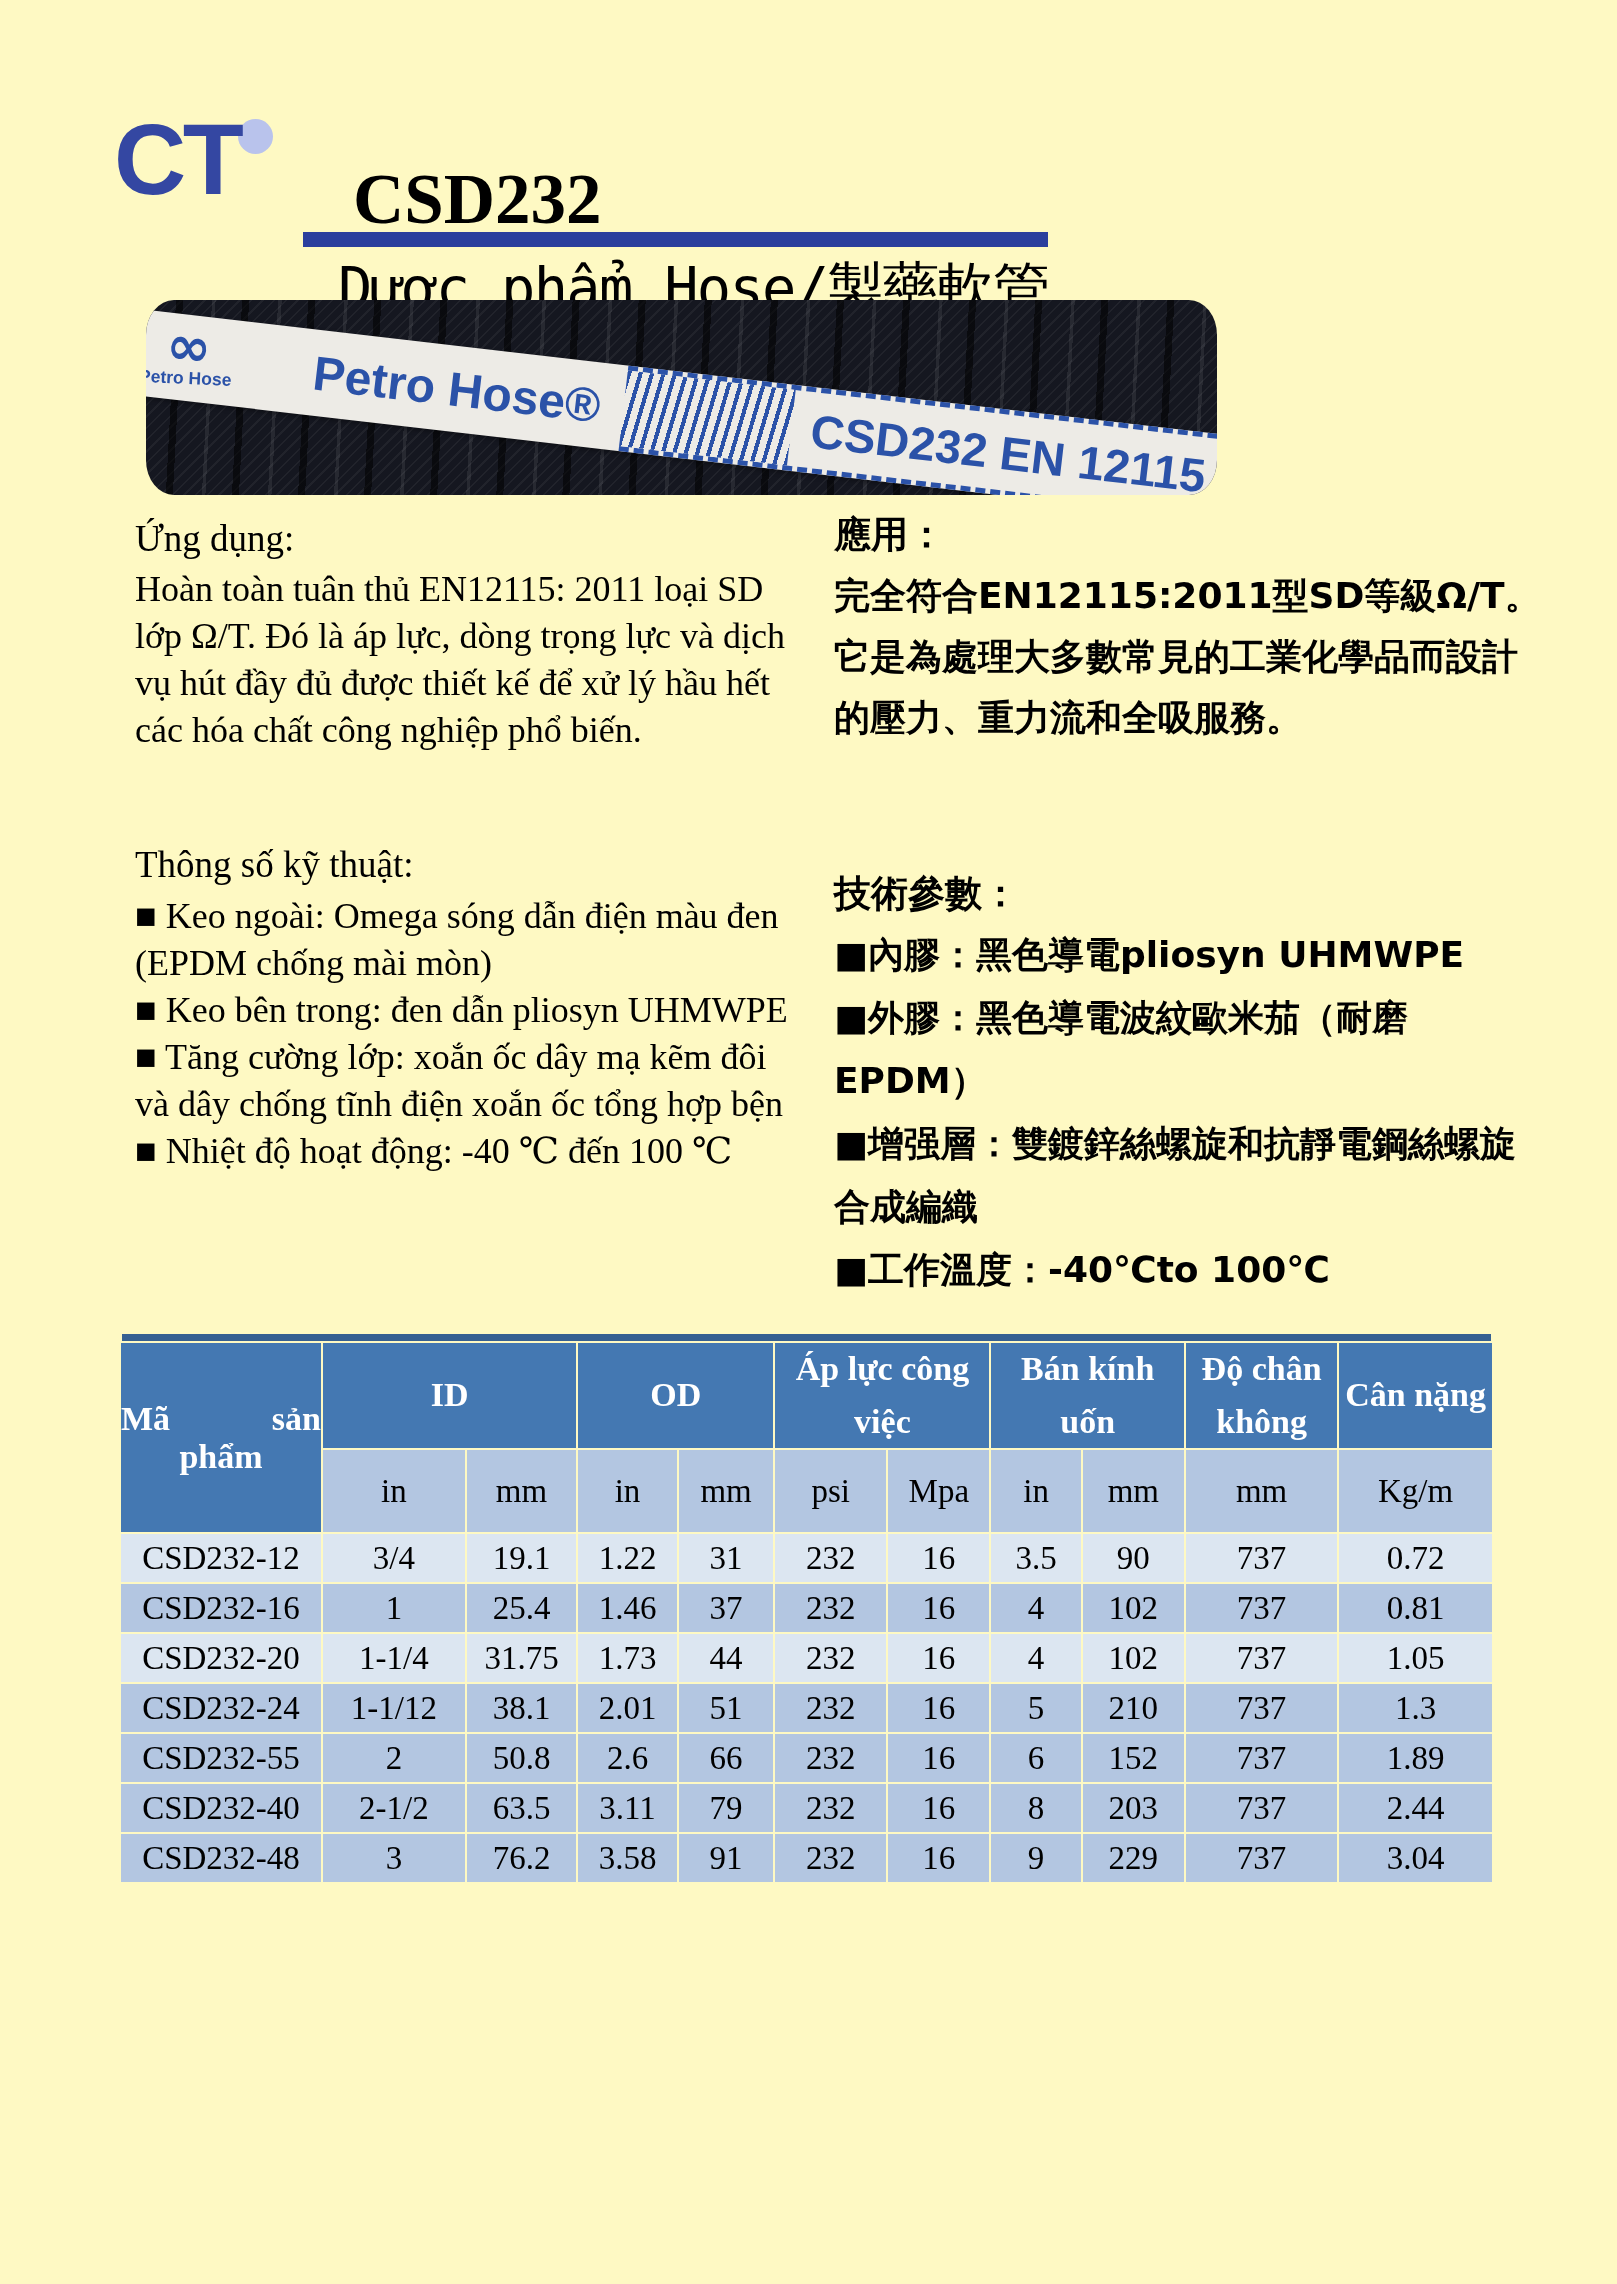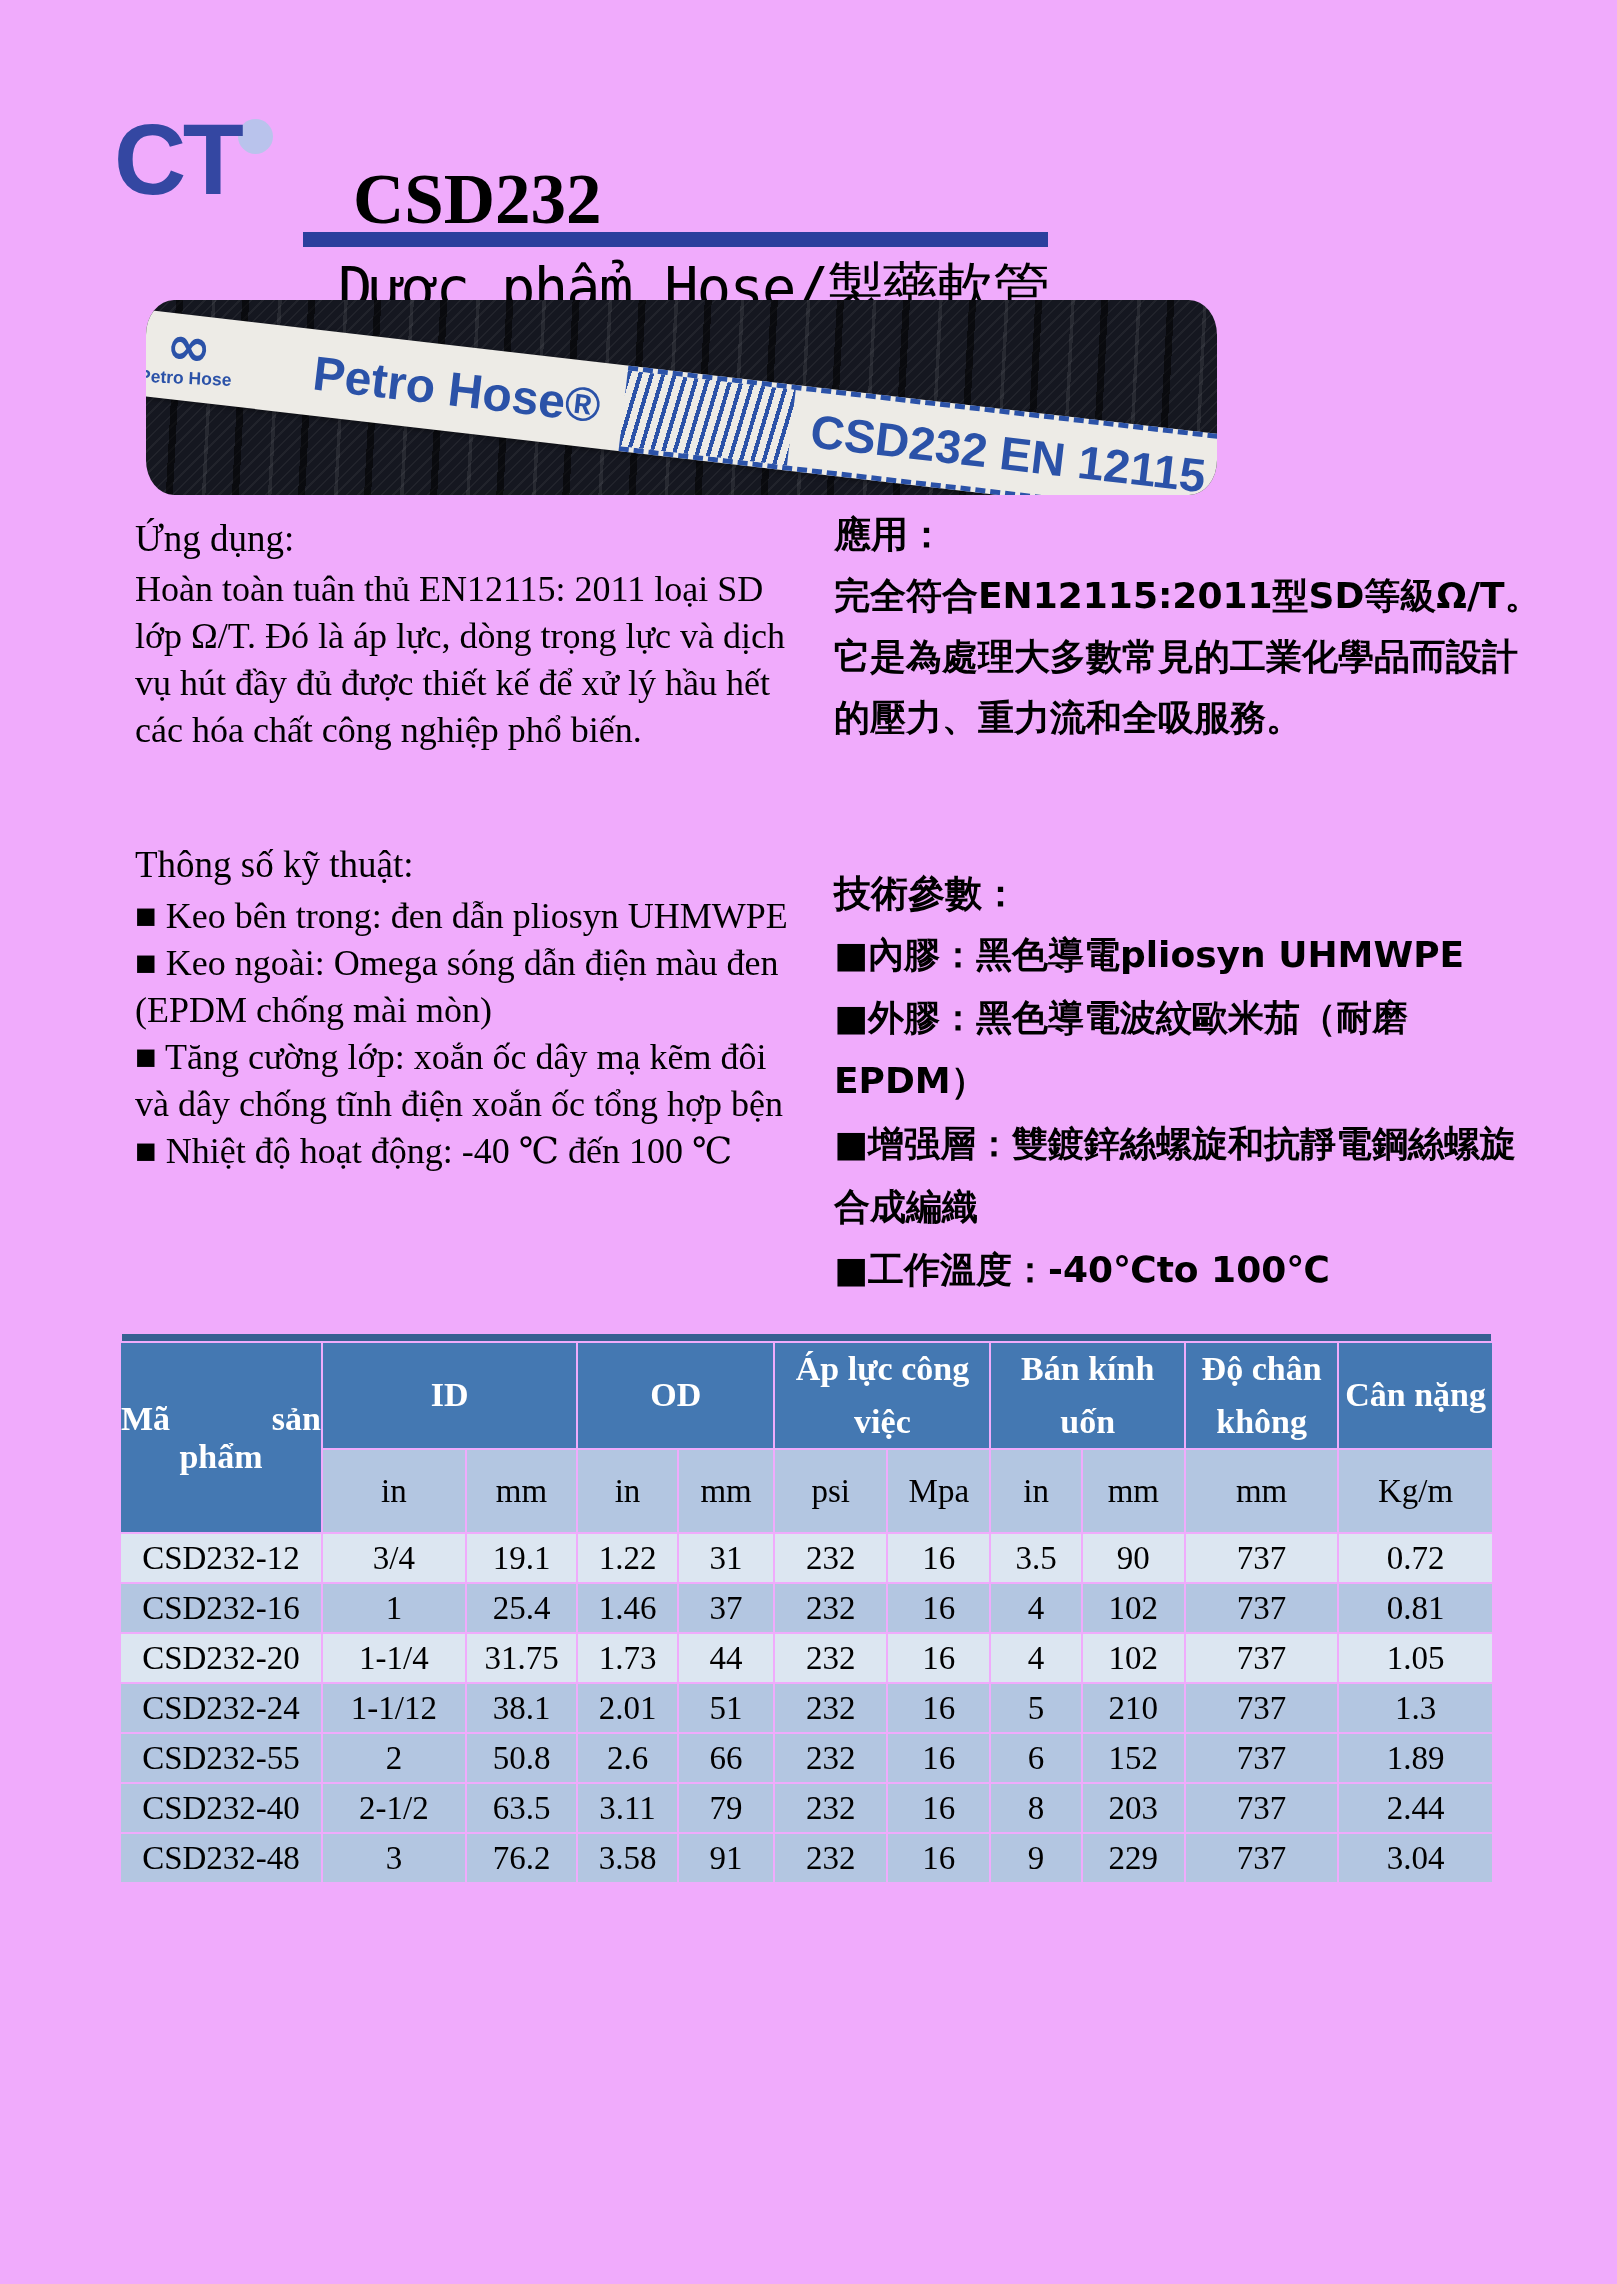--- a/index.html
+++ b/index.html
@@ -1,17 +1,17 @@
 <!DOCTYPE html>
 <html style="font-size:9.3px"><head>
 <meta charset="utf-8">
 <title>CSD232</title>
 <style>
   html,body{margin:0;padding:0;background:#ffffff;}
-  .page{position:relative;width:1618px;height:2284px;background:#f0abfc;overflow:hidden;
+  .page{position:relative;width:1618px;height:2284px;background:#fef9c3;overflow:hidden;
         font-family:"Liberation Serif","DejaVu Serif",serif;color:#000;}
 
   
   .logo-circle{position:absolute;left:238px;top:119px;width:35px;height:35px;border-radius:50%;
                background:#b9c3ec;}
   .logo-text{position:absolute;left:114px;top:109px;font-family:"Liberation Sans","DejaVu Sans",sans-serif;
              font-size:100px;font-weight:700;color:#3447a2;letter-spacing:-3.5px;line-height:1;}
   .title{position:absolute;left:353px;top:123px;font-size:71px;font-weight:700;line-height:1;
          font-family:"Liberation Serif","DejaVu Serif",serif;margin-top:41px;}
   .title-bar{position:absolute;left:303px;top:232px;width:745px;height:15px;background:#2b3f9d;}
@@ -97,22 +97,22 @@
     </div>
   </div>
 
   <div class="vn vn-app-heading">Ứng dụng:</div>
   <div class="vn vn-app-body">Hoàn toàn tuân thủ EN12115: 2011 loại SD lớp Ω/T. Đó là áp lực, dòng trọng lực và dịch vụ hút đầy đủ được thiết kế để xử lý hầu hết các hóa chất công nghiệp phổ biến.</div>
   <div class="cn cn-app-heading">應用：</div>
   <div class="cn cn-app-body">完全符合EN12115:2011型SD等級Ω/T。它是為處理大多數常見的工業化學品而設計的壓力、重力流和全吸服務。</div>
 
   <div class="vn vn-spec-heading">Thông số kỹ thuật:</div>
   <div class="vn vn-spec-list">
+    <div>■ Keo ngoài: Omega sóng dẫn điện màu đen (EPDM chống mài mòn)</div>
     <div>■ Keo bên trong: đen dẫn pliosyn UHMWPE</div>
-    <div>■ Keo ngoài: Omega sóng dẫn điện màu đen (EPDM chống mài mòn)</div>
     <div>■ Tăng cường lớp: xoắn ốc dây mạ kẽm đôi và dây chống tĩnh điện xoắn ốc tổng hợp bện</div>
     <div>■ Nhiệt độ hoạt động: -40 ℃ đến 100 ℃</div>
   </div>
   <div class="cn cn-spec-heading">技術參數：</div>
   <div class="cn cn-spec-list">
     <div>■內膠：黑色導電pliosyn UHMWPE</div>
     <div>■外膠：黑色導電波紋歐米茄（耐磨EPDM）</div>
     <div>■增强層：雙鍍鋅絲螺旋和抗靜電鋼絲螺旋合成編織</div>
     <div>■工作溫度：-40℃to 100℃</div>
   </div>

